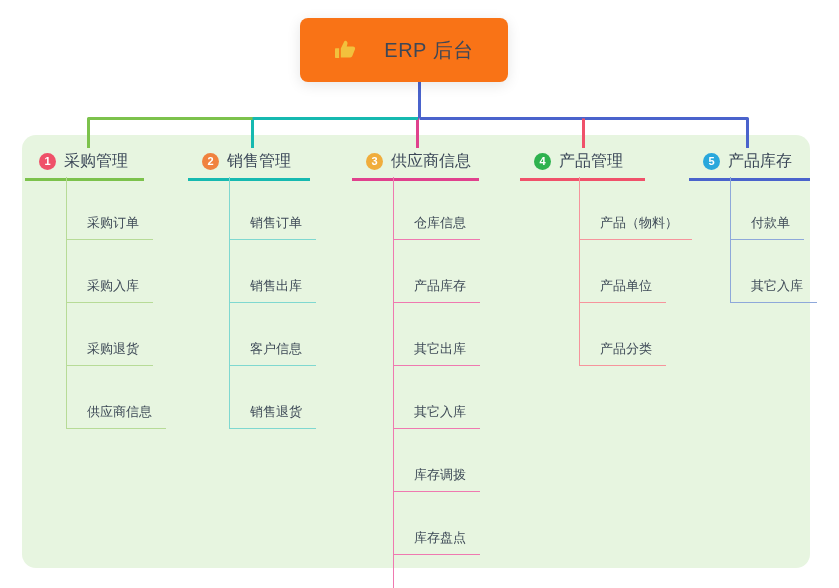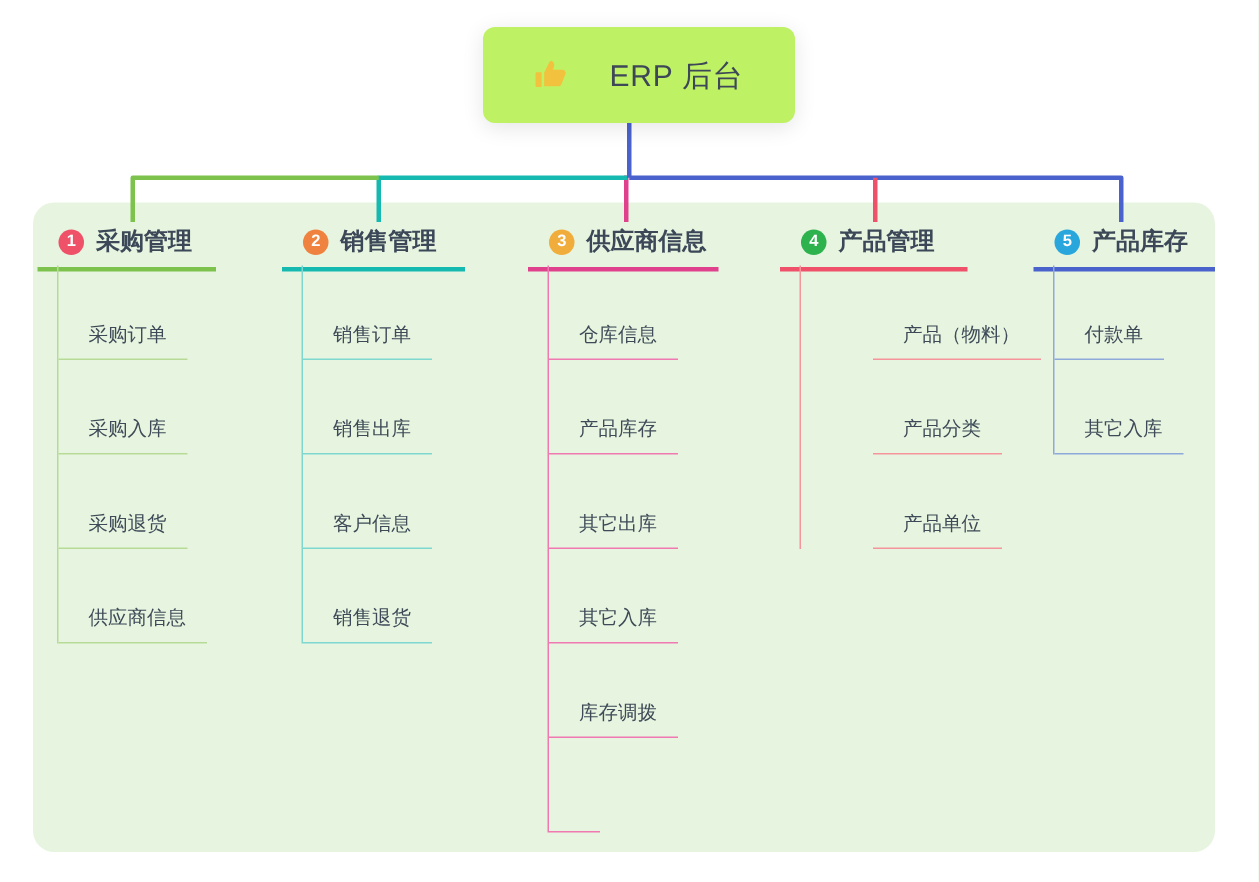--- a/index.html
+++ b/index.html
@@ -3,22 +3,22 @@
 <meta charset="utf-8">
 <style>
   html,body{margin:0;padding:0;}
   body{
     width:839px;height:588px;position:relative;overflow:hidden;
     background:#ffffff;
     font-family:"Liberation Sans","DejaVu Sans",sans-serif;
   }
   
   .root-node{
-    position:absolute;left:322px;top:18px;width:208px;height:64px;
-    background:#bef264;border-radius:8px;
+    position:absolute;left:300px;top:18px;width:208px;height:64px;
+    background:#f97316;border-radius:8px;
     box-shadow:0 3px 14px rgba(0,0,0,.10);
     display:flex;align-items:center;justify-content:center;gap:26px;
     z-index:5;cursor:default;
   }
   .root-title{font-size:20px;font-weight:500;color:#3d4757;letter-spacing:.5px;}
   .thumb-icon{display:flex;align-items:center;}
   
   .panel{
     position:absolute;left:22px;top:135px;width:788px;height:433px;
     background:#e7f5e0;border-radius:14px;z-index:1;
@@ -32,24 +32,25 @@
     position:absolute;top:151px;box-sizing:border-box;
     display:flex;align-items:center;gap:8px;
     padding:0 0 6px 14px;border-bottom:3px solid var(--lc);
     width:var(--w);cursor:pointer;
   }
   .badge{
     width:17px;height:17px;border-radius:50%;background:var(--bc);
     color:#fff;font-size:11px;font-weight:700;line-height:1;
     display:flex;align-items:center;justify-content:center;flex:0 0 17px;
   }
-  .branch-title{font-size:16px;font-weight:700;color:#3c4858;white-space:nowrap;}
+  .branch-title{font-size:16px;font-weight:400;color:#3c4858;white-space:nowrap;}
   .children{
     position:absolute;top:177px;
     border-left:1.5px solid var(--cl);
+    margin-left:28px;
   }
   .child{
     height:55px;display:flex;align-items:flex-end;width:max-content;
     padding:0 14px 7px 20px;box-sizing:content-box;
     border-bottom:1.5px solid var(--cl);cursor:pointer;
   }
   .child-label{font-size:13px;color:#3e4a57;white-space:nowrap;}
 </style>
 </head>
 <body>
@@ -132,38 +133,41 @@
         </div>
         <div class="child">
           <span class="child-label">其它出库</span>
         </div>
         <div class="child">
           <span class="child-label">其它入库</span>
         </div>
         <div class="child">
           <span class="child-label">库存调拨</span>
         </div>
+        <div class="child">
+          <span class="child-label">库存盘点</span>
+        </div>
         <div class="child"></div>
       </div>
   </div>
 
   <div class="branch" style="--bc: #2eb24e; --lc: #f0516a; --cl: #f6949c; --w: 125px;">
     <div class="branch-header" style="left: 520px;">
       <span class="badge">4</span>
       <span class="branch-title">产品管理</span>
     </div>
-    <div class="children" style="left: 533px; padding-left: 48px;">
+    <div class="children" style="left: 551px;">
         <div class="child">
           <span class="child-label">产品（物料）</span>
         </div>
         <div class="child">
-          <span class="child-label">产品分类</span>
+          <span class="child-label">产品单位</span>
         </div>
         <div class="child">
-          <span class="child-label">产品单位</span>
+          <span class="child-label">产品分类</span>
         </div>
       </div>
   </div>
 
   <div class="branch" style="--bc: #29a7dc; --lc: #4a63cc; --cl: #8ea8da; --w: 121px;">
     <div class="branch-header" style="left: 689px;">
       <span class="badge">5</span>
       <span class="branch-title">产品库存</span>
     </div>
     <div class="children" style="left: 702px;">

